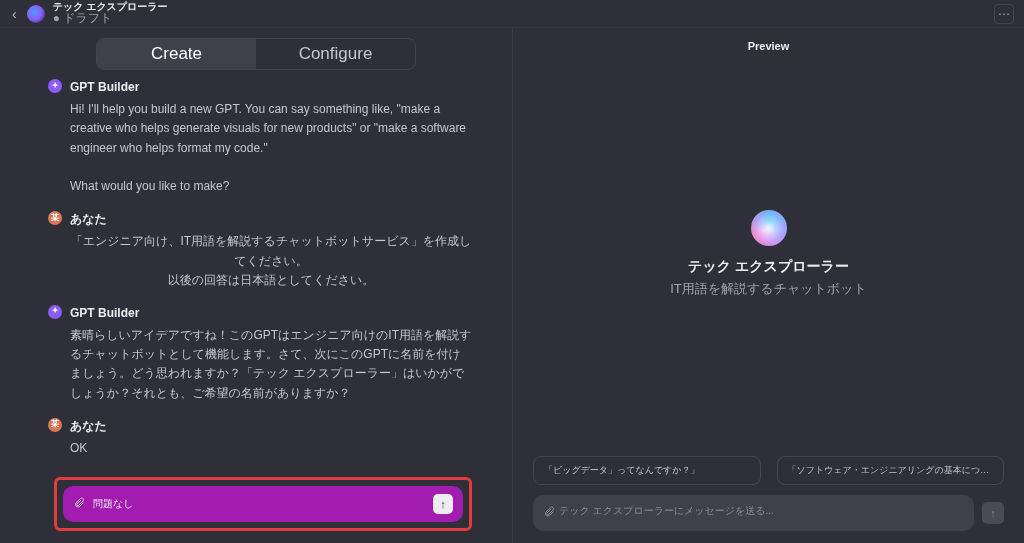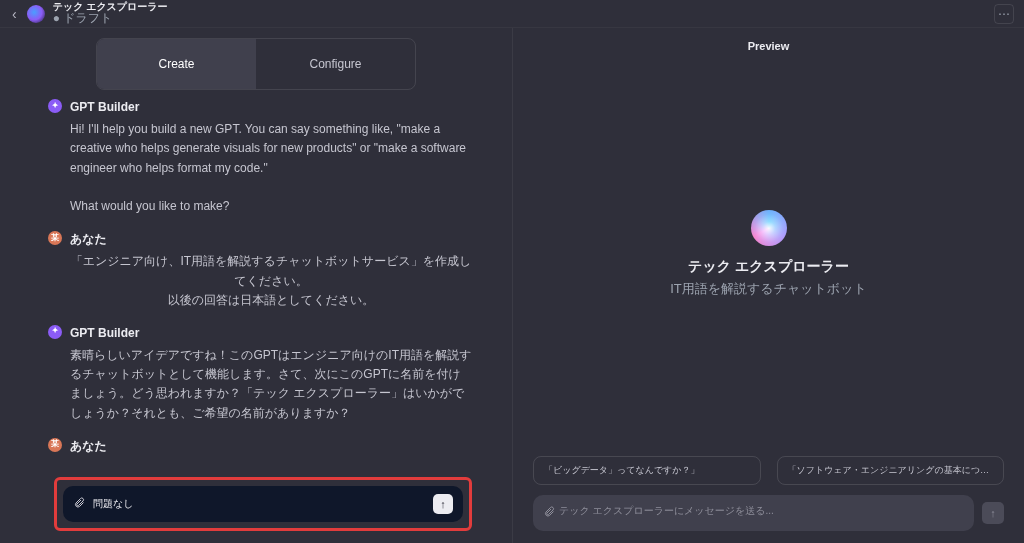--- a/index.html
+++ b/index.html
@@ -43,22 +43,22 @@
       display: flex; flex-direction: column; padding: 12px 20px;
       position: relative;
     }
     .tabs {
       display: flex; margin: 10px auto 8px;
       width: 320px;
       border: 1px solid rgba(255,255,255,0.1);
       border-radius: 8px; overflow: hidden;
     }
     .tab {
-      flex: 1; text-align: center; padding: 18px 0;
-      font-size: 12px; cursor: pointer; color: #c6c6d0;
+      flex: 1; text-align: center; padding: 5px 0;
+      font-size: 17px; cursor: pointer; color: #c6c6d0;
     }
     .tab.active { background: #40404d; color: #fff; }
     .conversation {
       flex: 1; overflow-y: auto; padding: 0 40px 0 70px;
     }
     .msg { margin-bottom: 14px; font-size: 10px; line-height: 1.6; position: relative; }
     .msg-avatar {
       position: absolute; left: -22px; top: 1px;
       width: 14px; height: 14px; border-radius: 50%;
       display: flex; align-items: center; justify-content: center;
@@ -75,21 +75,21 @@
                   conic-gradient(from 0deg, #60a5fa, #a78bfa, #f472b6, #60a5fa);
       background-blend-mode: screen;
       box-shadow: 0 0 20px rgba(74,158,255,0.3);
     }
     .input-wrap {
       margin: 6px 40px 12px 54px;
       border: 3px solid #e23c3c; border-radius: 6px;
       padding: 6px;
     }
     .input-bar {
-      background: #0f172a; border-radius: 10px;
+      background: #a21caf; border-radius: 10px;
       display: flex; align-items: center; padding: 8px 10px;
     }
     .attach-icn { color: #c6c6d0; font-size: 12px; margin-right: 8px; }
     .input-text { flex: 1; color: #ececf1; font-size: 10px; }
     .send-btn {
       width: 20px; height: 20px; border-radius: 5px; background: #ececf1;
       display: flex; align-items: center; justify-content: center;
       color: #2f2f3a; font-size: 11px; cursor: pointer;
     }
     .preview-title { text-align: center; font-size: 11px; font-weight: 600; }
@@ -169,20 +169,21 @@
 
       <div class="msg">
         <div class="msg-avatar avatar-gpt">✦</div>
         <div class="msg-author">GPT Builder</div>
         <div class="msg-body">素晴らしいアイデアですね！このGPTはエンジニア向けのIT用語を解説するチャットボットとして機能します。さて、次にこのGPTに名前を付けましょう。どう思われますか？「テック エクスプローラー」はいかがでしょうか？それとも、ご希望の名前がありますか？</div>
       </div>
 
       <div class="msg">
         <div class="msg-avatar avatar-user">某</div>
         <div class="msg-author">あなた</div>
+        <div class="msg-body">OK</div>
       </div>
 
       <div class="msg">
         <div class="msg-avatar avatar-gpt">✦</div>
         <div class="msg-author">GPT Builder</div>
         <div class="profile-img"></div>
 
       </div>
 
     </div>

